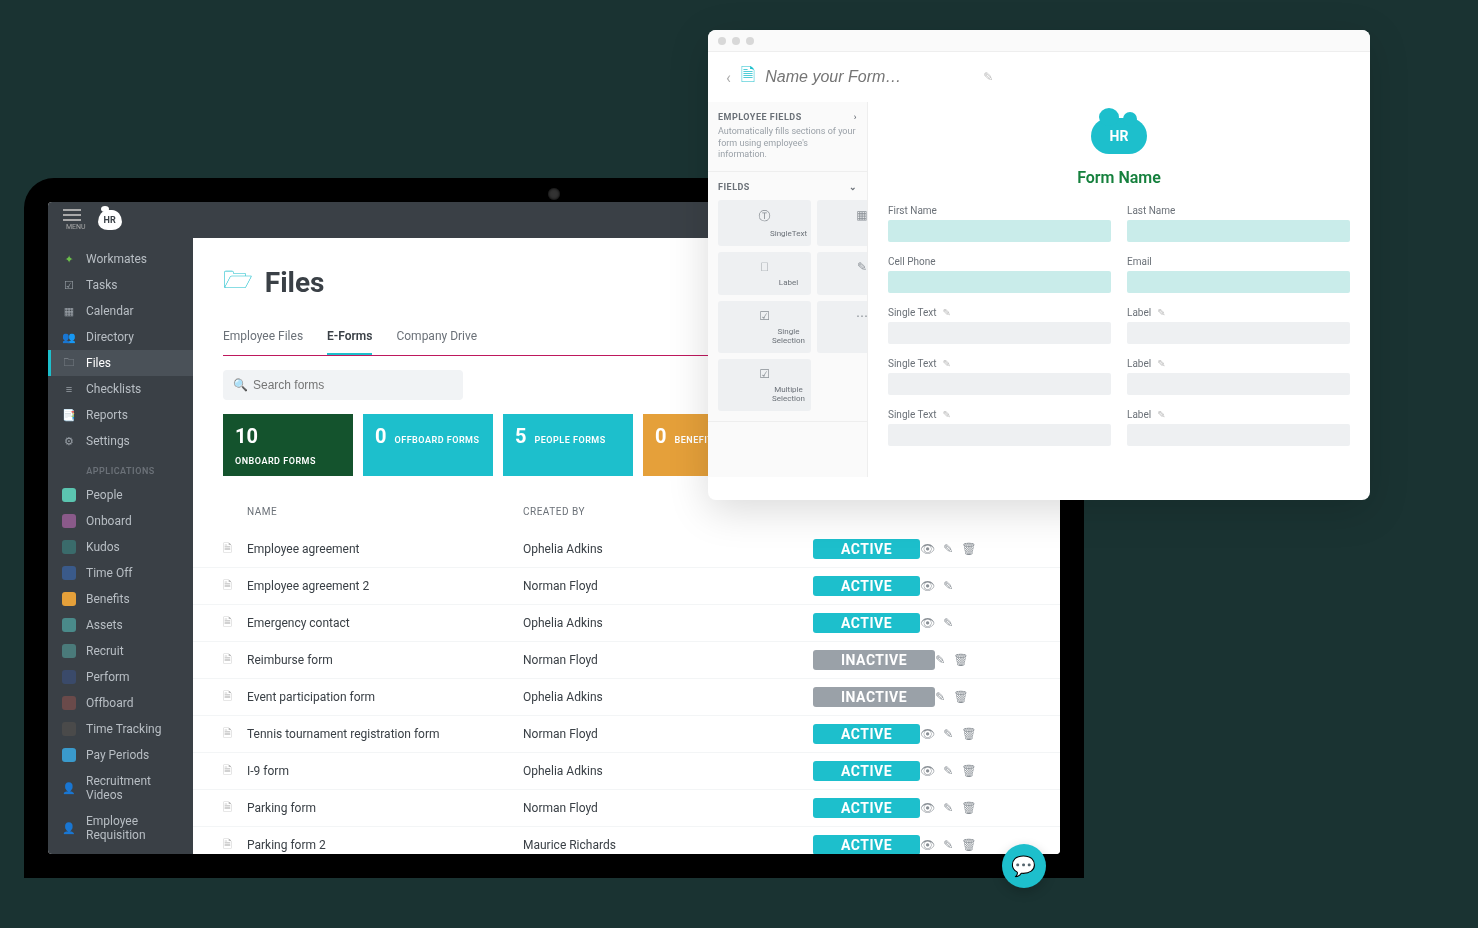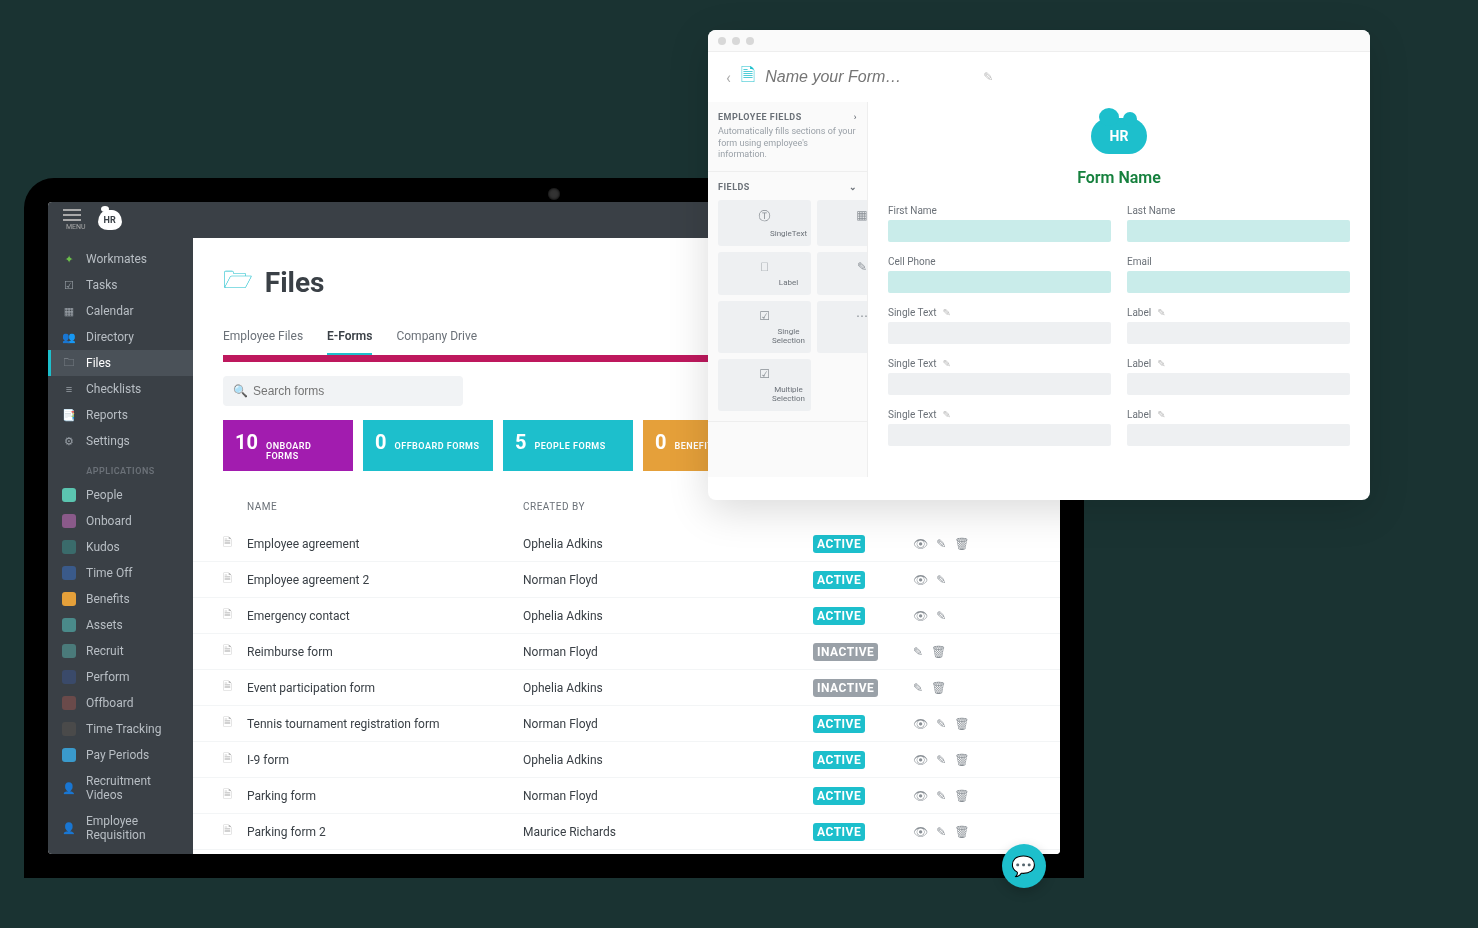--- a/index.html
+++ b/index.html
@@ -26,21 +26,21 @@
 .sidebar-section { padding: 12px 14px 6px; font-size: 9px; font-weight: 600; color: #6b7178; letter-spacing: 0.5px; text-align: center; }
 .sicon { width: 14px; height: 14px; display: flex; align-items: center; justify-content: center; font-size: 11px; flex-shrink: 0; }
 .appicon { width: 14px; height: 14px; border-radius: 3px; display: flex; align-items: center; justify-content: center; font-size: 8px; flex-shrink: 0; }
 
 
 .main { flex: 1; background: #fff; overflow: auto; }
 .page-header { padding: 24px 30px 0; }
 .page-title-row { display: flex; align-items: center; gap: 12px; }
 .folder-icon { color: #1dbfcc; font-size: 24px; }
 .page-title { font-size: 28px; font-weight: 700; color: #3a4046; }
-.tabs { display: flex; gap: 24px; margin-top: 16px; border-bottom: 7px solid #be185d; }
+.tabs { display: flex; gap: 24px; margin-top: 16px; border-bottom: 1px solid #be185d; }
 .tab { padding: 10px 0; font-size: 12px; color: #6b7178; cursor: pointer; }
 .tab.active { color: #3a4046; font-weight: 600; border-bottom: 2px solid #1dbfcc; }
 
 .search-wrap { padding: 14px 30px; }
 .search-input { width: 240px; padding: 8px 10px 8px 30px; border: none; background: #f1f3f5; border-radius: 4px; font-size: 12px; }
 .search-box { position: relative; display: inline-block; }
 .search-box .search-glyph { position: absolute; left: 10px; top: 50%; transform: translateY(-50%); color: #aaa; font-size: 12px; }
 
 .stat-cards { display: flex; gap: 10px; padding: 0 30px 16px; }
 .stat-card { flex: 0 0 130px; padding: 10px 12px; color: #fff; display: flex; align-items: baseline; gap: 8px; }
@@ -48,21 +48,21 @@
 .stat-label { font-size: 9px; font-weight: 600; letter-spacing: 0.5px; }
 
 .table { width: 100%; }
 .thead { display: flex; padding: 14px 30px; font-size: 10px; font-weight: 400; color: #6b7178; letter-spacing: 0.5px; }
 .td-name { flex: 0 0 300px; display: flex; align-items: center; gap: 10px; }
 .td-created { flex: 0 0 290px; }
 .td-status { flex: 0 0 100px; }
 .td-actions { flex: 0 0 70px; display: flex; gap: 8px; justify-content: flex-start; }
 .trow { display: flex; padding: 8px 30px; align-items: center; font-size: 12px; color: #3a4046; border-bottom: 1px solid #f3f5f6; }
 .doc-icon { color: #aaa; font-size: 11px; width: 14px; }
-.badge { display: inline-block; padding: 2px 4px; border-radius: 3px; font-size: 12px; font-weight: 700; color: #fff; letter-spacing: 0.5px; }
+.badge { display: inline-block; padding: 2px 28px; border-radius: 3px; font-size: 14px; font-weight: 700; color: #fff; letter-spacing: 0.5px; }
 .badge.active { background: #1dbfcc; }
 .badge.inactive { background: #9aa1a8; }
 .action-icon { color: #8a9096; font-size: 12px; cursor: pointer; }
 
 
 .modal-window { position: absolute; top: 30px; right: 108px; width: 662px; height: 470px; background: #fff; border-radius: 8px; box-shadow: 0 10px 40px rgba(0,0,0,0.15); overflow: hidden; }
 .modal-titlebar { height: 22px; background: #fafafa; border-bottom: 1px solid #eee; display: flex; align-items: center; padding: 0 10px; gap: 6px; }
 .traffic-dot { width: 8px; height: 8px; border-radius: 50%; background: #d8d8d8; }
 .modal-header { padding: 10px 18px; display: flex; align-items: center; gap: 10px; }
 .back-arrow { color: #aaa; font-size: 16px; cursor: pointer; }
@@ -218,21 +218,21 @@
               <div class="tab">Company Drive</div>
             </div>
         </div>
         <div class="search-wrap">
           <div class="search-box">
             <span class="search-glyph">🔍</span>
             <input class="search-input" placeholder="Search forms" style="">
           </div>
         </div>
         <div class="stat-cards" id="statCards">
-            <div class="stat-card" style="background: #a21caf;">
+            <div class="stat-card" style="background: #14532d; flex-direction: column;">
               <span class="stat-num">10</span>
               <span class="stat-label">ONBOARD FORMS</span>
             </div>
             <div class="stat-card" style="background: rgb(29, 191, 204);">
               <span class="stat-num">0</span>
               <span class="stat-label">OFFBOARD FORMS</span>
             </div>
             <div class="stat-card" style="background: rgb(29, 191, 204);">
               <span class="stat-num">5</span>
               <span class="stat-label">PEOPLE FORMS</span>

